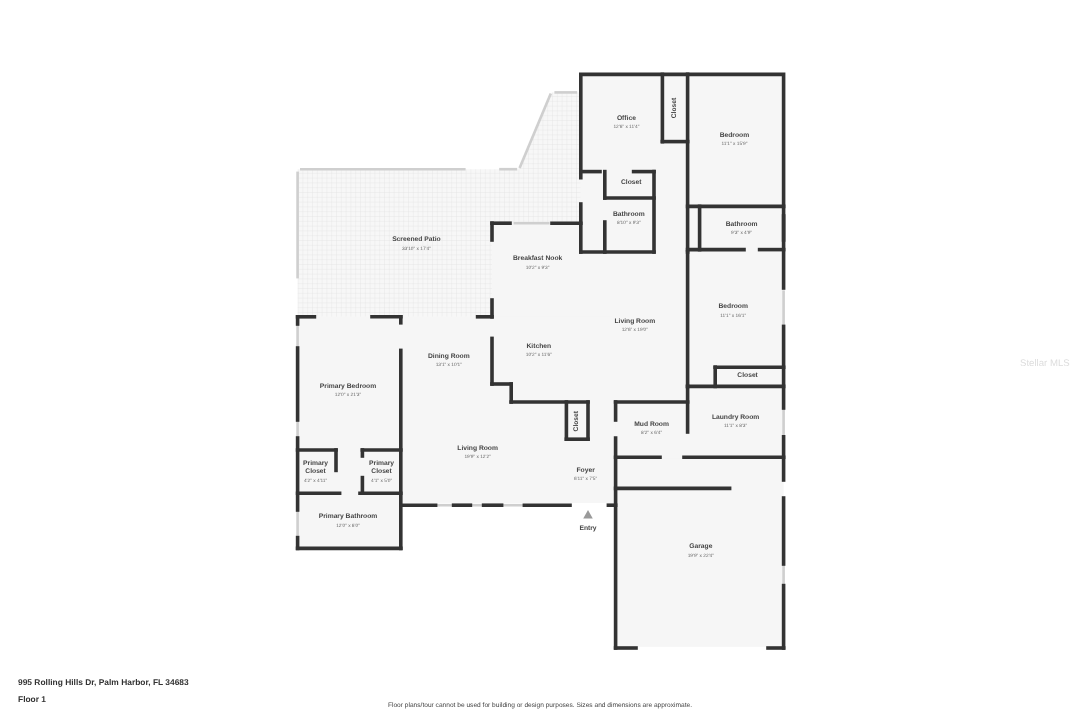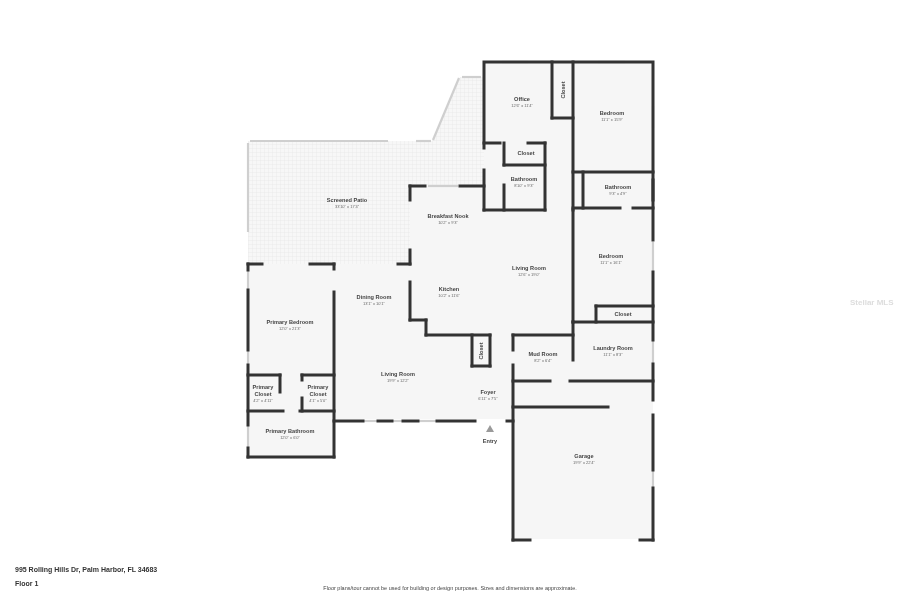--- a/index.html
+++ b/index.html
@@ -8,21 +8,21 @@
     #plan { position:absolute; left:0; top:0; width:900px; height:600px; }
     .room-label { position:absolute; transform:translate(-50%,-50%); text-align:center;
                   white-space:nowrap; pointer-events:none; }
     .room-name { font-size:5.6px; font-weight:bold; color:#444; line-height:7px; }
     .room-dim { font-size:4px; color:#666; line-height:5px; }
     .vert { transform:translate(-50%,-50%) rotate(-90deg); }
     .footer-address { position:absolute; left:15px; top:566px; font-size:7px; font-weight:bold; color:#333; }
     .footer-floor { position:absolute; left:15px; top:580px; font-size:7px; font-weight:bold; color:#333; }
     .footer-disclaimer { position:absolute; left:450px; top:585px; transform:translateX(-50%);
                          font-size:5.5px; color:#444; white-space:nowrap; }
-    .watermark { position:absolute; left:850px; top:298px; font-size:8px; color:#ddd; font-weight:bold; }
+    .watermark { position:absolute; left:850px; top:298px; font-size:8px; color:#ddd; font-weight:normal; }
     .entry-label { position:absolute; left:490px; top:438px; transform:translateX(-50%); font-size:5.6px; font-weight:bold; color:#444; }
   </style>
 </head>
 <body>
 
 <svg id="plan" viewBox="0 0 900 600" xmlns="http://www.w3.org/2000/svg">
   <defs>
     <pattern id="grid" width="4" height="4" patternUnits="userSpaceOnUse">
       <rect width="4" height="4" fill="#f7f7f7"></rect>
       <path d="M4 0 L0 0 0 4" fill="none" stroke="#e3e3e3" stroke-width="0.6"></path>

